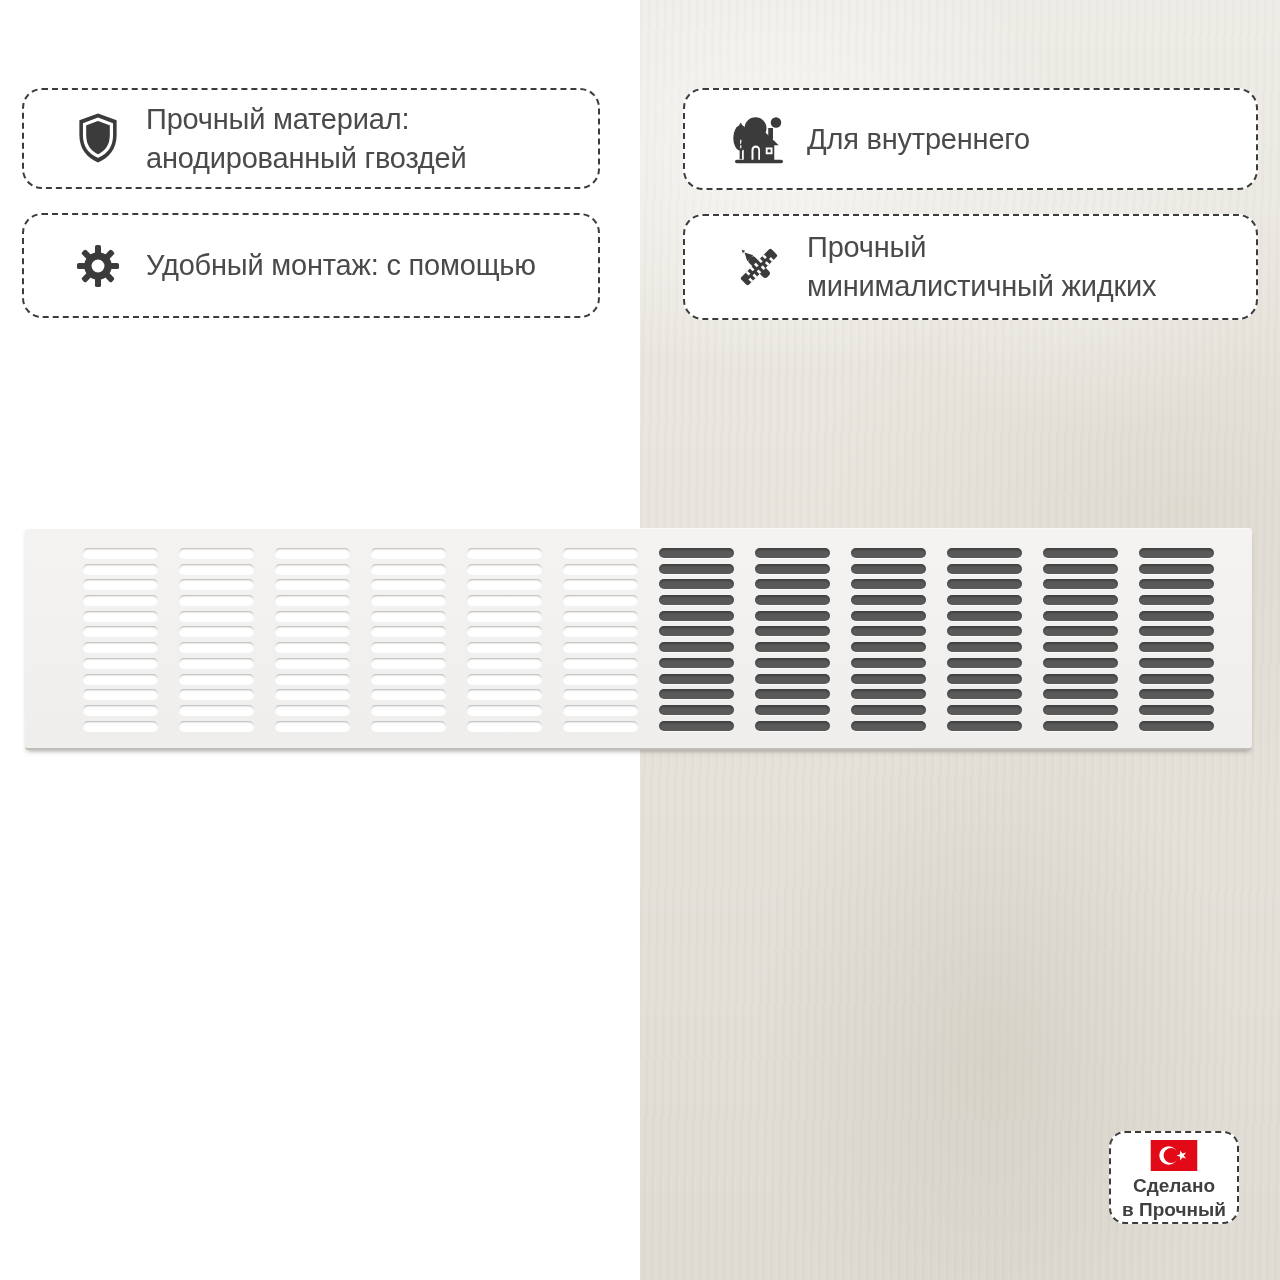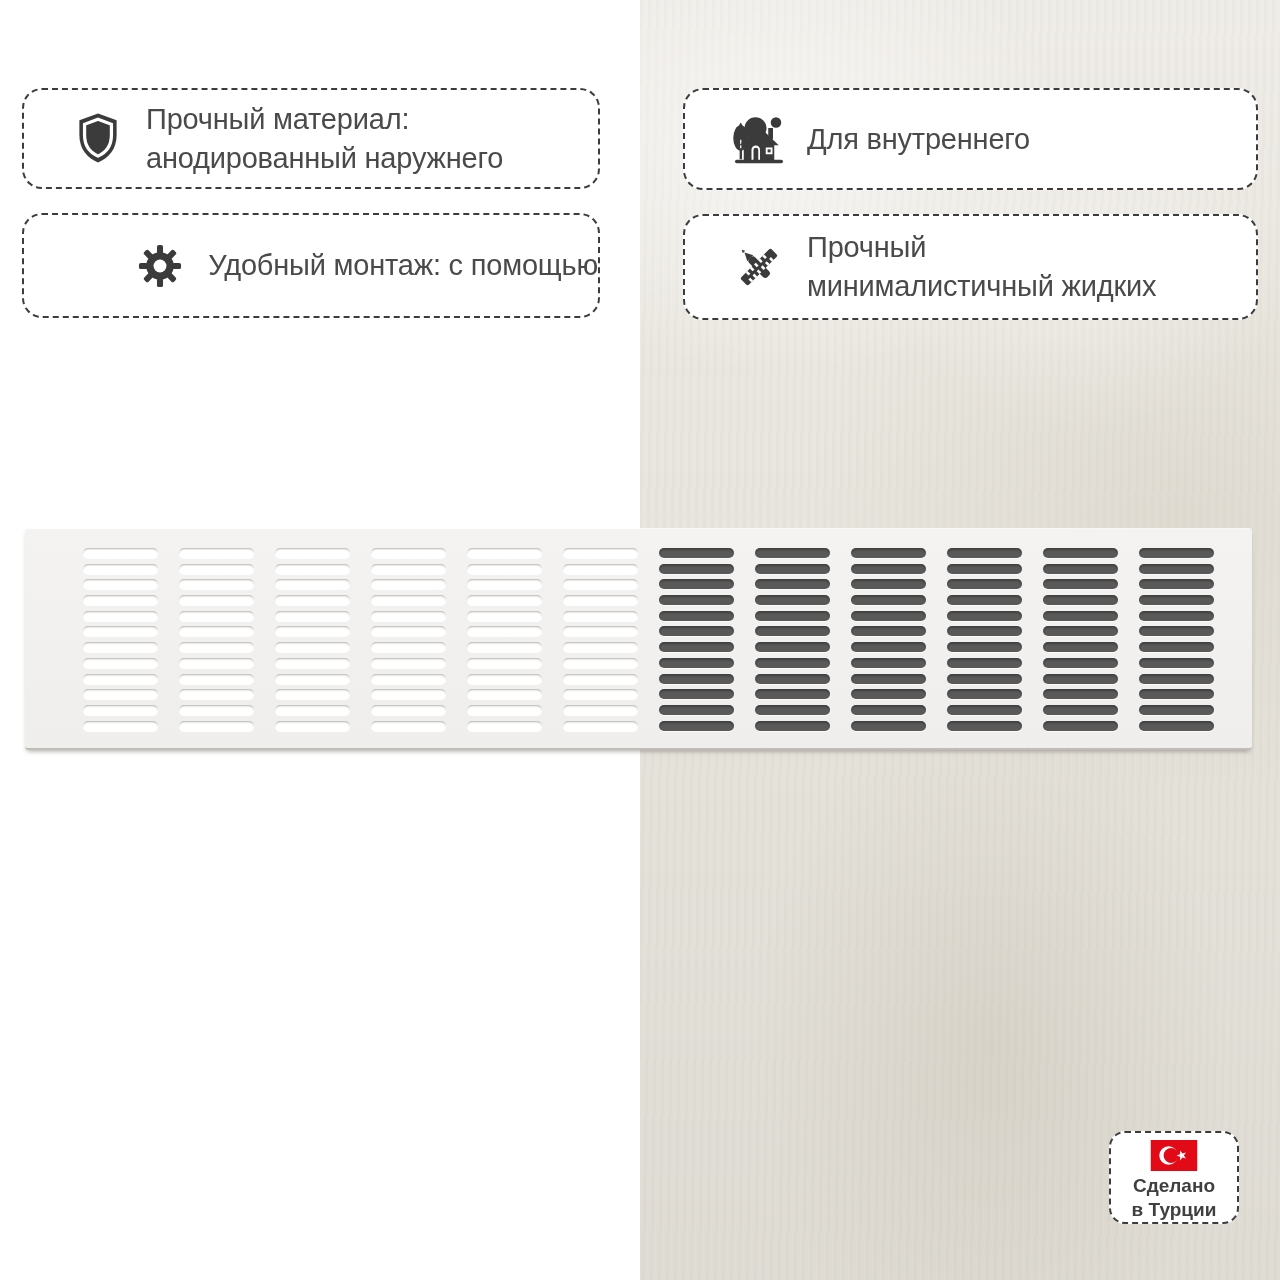--- a/index.html
+++ b/index.html
@@ -30,21 +30,21 @@
   }
   .callout .icon{
     flex:0 0 60px;width:60px;height:62px;display:flex;
     align-items:center;justify-content:center;
   }
   .callout .txt{
     margin-left:18px;font-size:29px;line-height:39px;
     color:var(--text,#4a4a4a);letter-spacing:-0.2px;
   }
   #feat1{left:22px;top:88px;width:578px;height:101px;}
-  #feat2{left:22px;top:213px;width:578px;height:105px;justify-content:flex-end;}
+  #feat2{left:22px;top:213px;width:578px;height:105px;}
   #feat3{left:683px;top:88px;width:575px;height:102px;}
   #feat4{left:683px;top:214px;width:575px;height:106px;}
   svg .ink{fill:var(--icon,#3b3b3b);}
   
   .grille{
     position:absolute;left:25px;top:529px;width:1227px;height:221px;
     background:linear-gradient(to bottom,#f4f3f1,#efeeec);
     border-radius:3px;box-sizing:border-box;
     border-bottom:2px solid #bfbdb7;
     box-shadow:0 3px 5px -2px rgba(96,90,78,0.55), 0 -1px 0 rgba(255,255,255,0.8);
@@ -79,21 +79,21 @@
 
 <div class="callout" id="feat1">
   <span class="icon">
     <svg width="52" height="60" viewBox="0 0 24 26">
       <path class="ink" d="M12 1.2 L20.6 4.4 V11.2 C20.6 17.6 17 21.9 12 23.8 C7 21.9 3.4 17.6 3.4 11.2 V4.4 Z"></path>
       <path d="M12 3.9 L18.2 6.2 V11.2 C18.2 16 15.7 19.3 12 20.9 C8.3 19.3 5.8 16 5.8 11.2 V6.2 Z" fill="none" stroke="#ffffff" stroke-width="1.5"></path>
     </svg>
   </span>
   <div class="txt">
     <div>Прочный материал:</div>
-    <div>анодированный наружнего</div>
+    <div>анодированный гвоздей</div>
   </div>
 </div>
 
 <div class="callout" id="feat2">
   <span class="icon">
     <svg width="50" height="50" viewBox="0 0 24 24">
       <g class="ink">
         <circle cx="12" cy="12" r="6.6" fill="var(--icon,#3b3b3b)"></circle>
         <g>
           <rect x="10.55" y="1.9" width="2.9" height="4.4" rx="0.9" fill="var(--icon,#3b3b3b)"></rect>
@@ -346,14 +346,14 @@
   </div>
 
 <div class="badge">
   <svg class="flag" viewBox="0 0 30 20">
     <rect width="30" height="20" fill="var(--flag-red,#e30a17)"></rect>
     <circle cx="11.5" cy="10" r="6" fill="#ffffff"></circle>
     <circle cx="13.1" cy="10" r="4.8" fill="var(--flag-red,#e30a17)"></circle>
     <polygon fill="#ffffff" points="16.6,10 18.91,9.21 18.95,6.77 20.42,8.72 22.75,8 21.35,10 22.75,12 20.42,11.28 18.95,13.23 18.91,10.79"></polygon>
   </svg>
   <div class="line">Сделано</div>
-  <div class="line">в Турции</div>
+  <div class="line">в Прочный</div>
 </div>
 
 </body></html>

